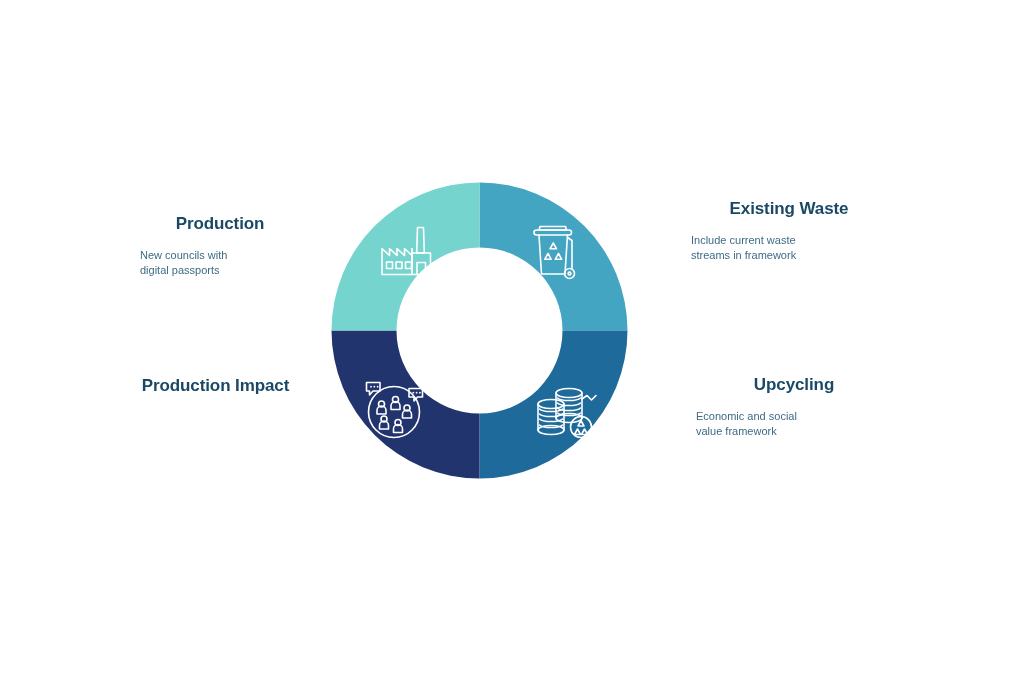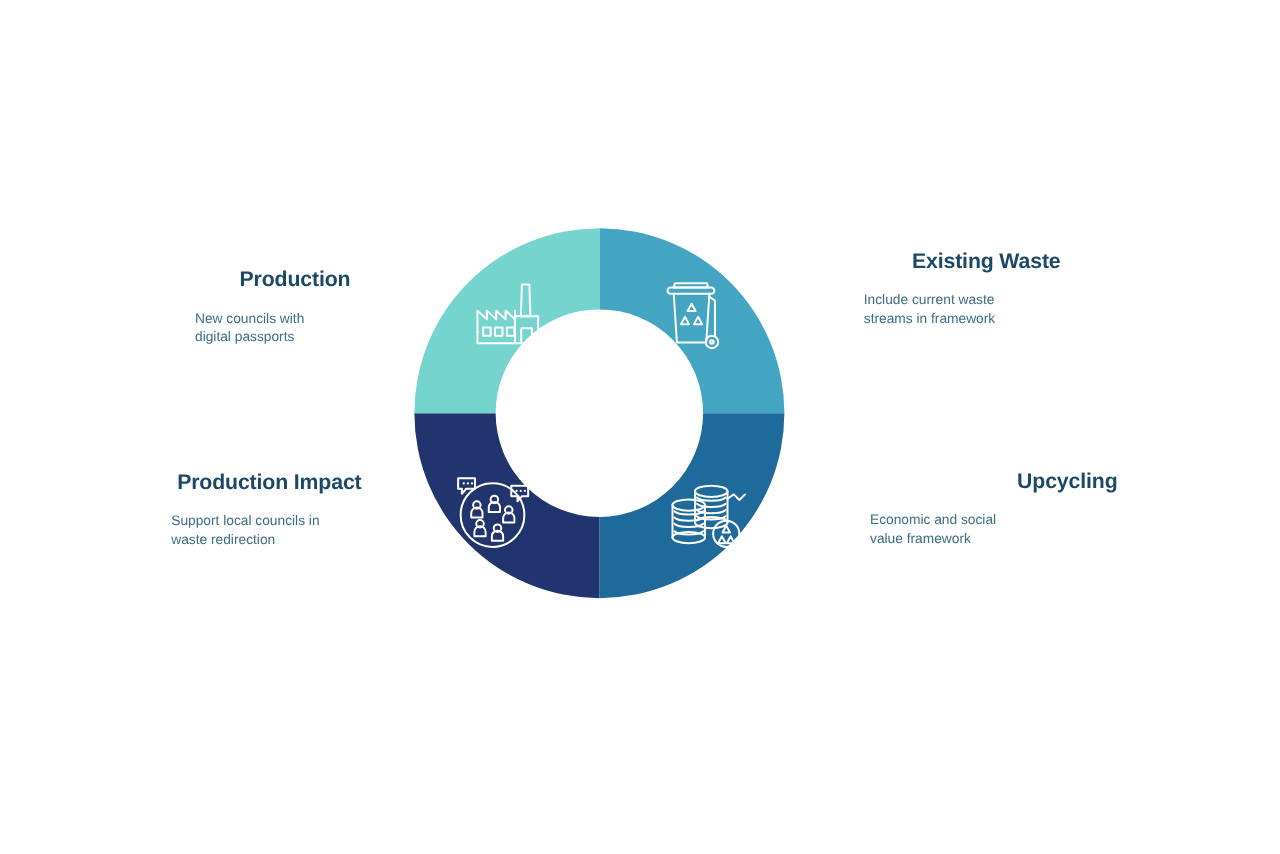--- a/index.html
+++ b/index.html
@@ -47,21 +47,21 @@
   }
   .label-body {
     font-size: 11px;
     color: #3D6C86;
     line-height: 1.32;
     margin: 0;
   }
 
   
   #label-production {
-    left: 124px;
+    left: 108px;
     top: 213px;
     width: 200px;
     text-align: left;
   }
   #label-production .label-heading {
     text-align: center;
     padding-left: 24px;
   }
   #label-production .label-body { padding-left: 32px; }
 
@@ -88,21 +88,21 @@
   }
   #label-community-impact .label-body { padding-left: 37px; }
 
   
   #label-upcycling {
     left: 694px;
     top: 374px;
     width: 200px;
     text-align: left;
   }
-  #label-upcycling .label-heading { text-align: right; }
+  #label-upcycling .label-heading { text-align: center; }
   #label-upcycling .label-body { padding-left: 2px; }
 
   .icon-layer { pointer-events: none; }
 </style>
 </head>
 <body>
 
 <div id="canvas">
 
   <div class="donut-wrap">
@@ -229,24 +229,20 @@
   <div class="label-block" id="label-existing-waste">
     <div class="label-heading">Existing Waste</div>
     <div class="label-body">
       <span>Include current waste</span><br>
       <span>streams in framework</span>
     </div>
   </div>
 
   <div class="label-block" id="label-community-impact">
     <div class="label-heading">Production Impact</div>
-    <div class="label-body">
-      <span>Support local councils in</span><br>
-      <span>waste redirection</span>
-    </div>
   </div>
 
   <div class="label-block" id="label-upcycling">
     <div class="label-heading">Upcycling</div>
     <div class="label-body">
       <span>Economic and social</span><br>
       <span>value framework</span>
     </div>
   </div>
 

